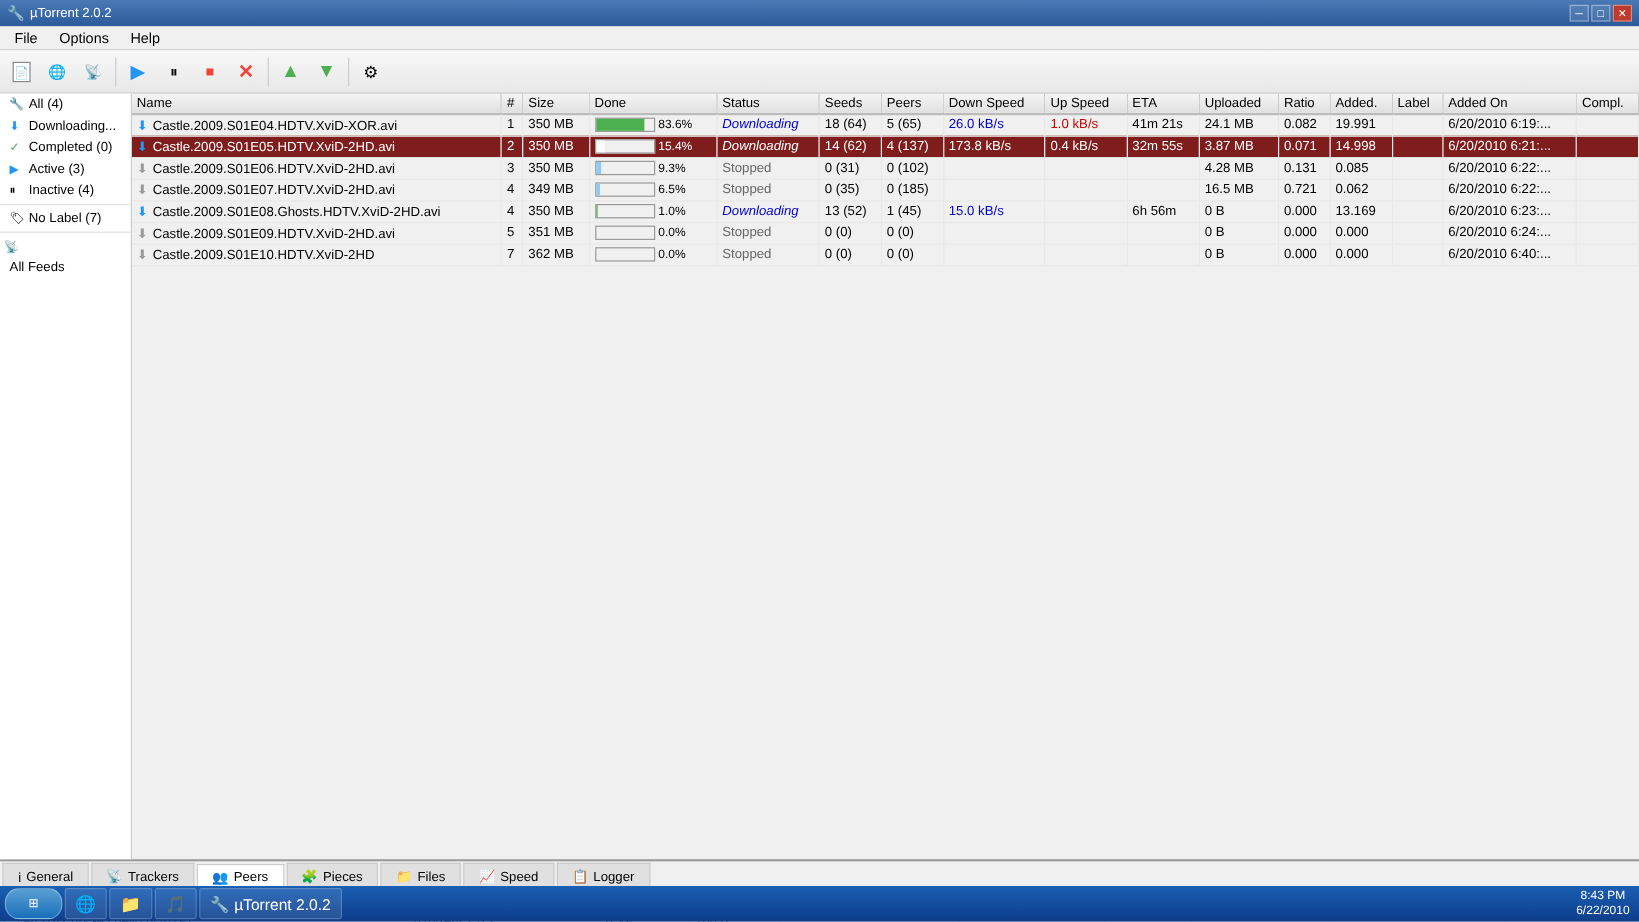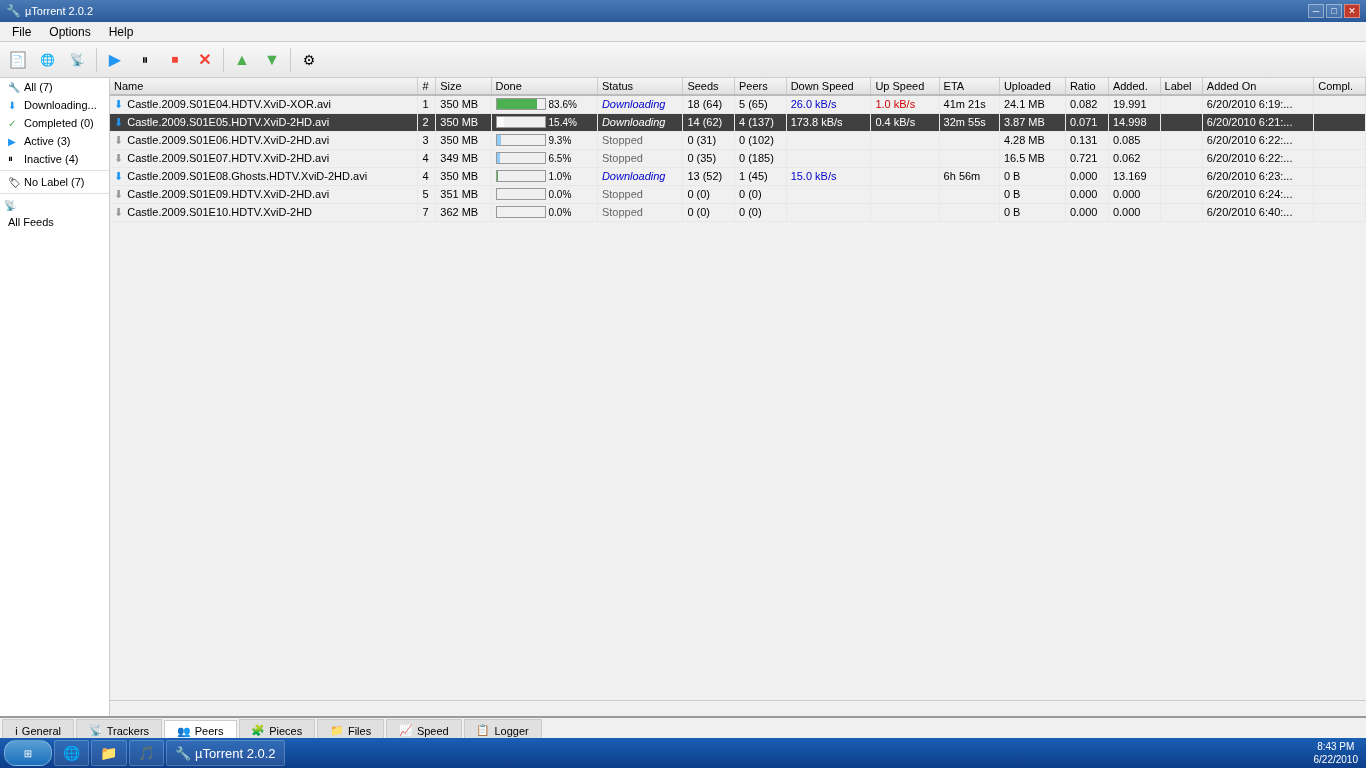--- a/index.html
+++ b/index.html
@@ -106,21 +106,21 @@
       display: flex;
       align-items: center;
       gap: 4px;
       margin-top: 4px;
     }
 
     
     #torrent-area {
       flex: 1;
       display: flex;
-      flex-direction: column;
+      flex-direction: row;
       overflow: hidden;
     }
     #torrent-table-container {
       flex: 1;
       overflow: auto;
     }
     #torrent-table {
       width: 100%;
       border-collapse: collapse;
       font-size: 11px;
@@ -137,21 +137,21 @@
       top: 0;
       z-index: 10;
       cursor: pointer;
     }
     #torrent-table td {
       border-bottom: 1px solid #e8e8e8;
       border-right: 1px solid #e8e8e8;
       padding: 1px 4px;
       height: 18px;
     }
-    #torrent-table tr.selected td { background: #404040; color: white; margin-top: 36px; }
+    #torrent-table tr.selected td { background: #7f1d1d; color: white; margin-top: 36px; }
     #torrent-table tr.selected td .progress-bar-fill { background: white; }
 
     .progress-cell { display: flex; align-items: center; gap: 3px; }
     .progress-bar-outer {
       width: 50px; height: 12px;
       border: 1px solid #999;
       background: #f0f0f0;
       display: inline-block;
     }
     .progress-bar-fill {
@@ -311,21 +311,21 @@
   <div class="toolbar-btn" title="Move Down" style="color:#4caf50; font-size:16px;">▼</div>
   <div class="toolbar-sep"></div>
   <div class="toolbar-btn" title="Preferences" style="font-size:14px;">⚙</div>
 </div>
 
 <div id="main-layout">
 
   <div id="sidebar">
     <div class="sidebar-item">
       <span class="si-icon">🔧</span>
-      <span>All (7)</span>
+      <span>All (4)</span>
     </div>
     <div class="sidebar-item">
       <span class="si-icon" style="color:#2196F3;">⬇</span>
       <span>Downloading...</span>
     </div>
     <div class="sidebar-item">
       <span class="si-icon" style="color:#4caf50;">✓</span>
       <span>Completed (0)</span>
     </div>
     <div class="sidebar-item">

